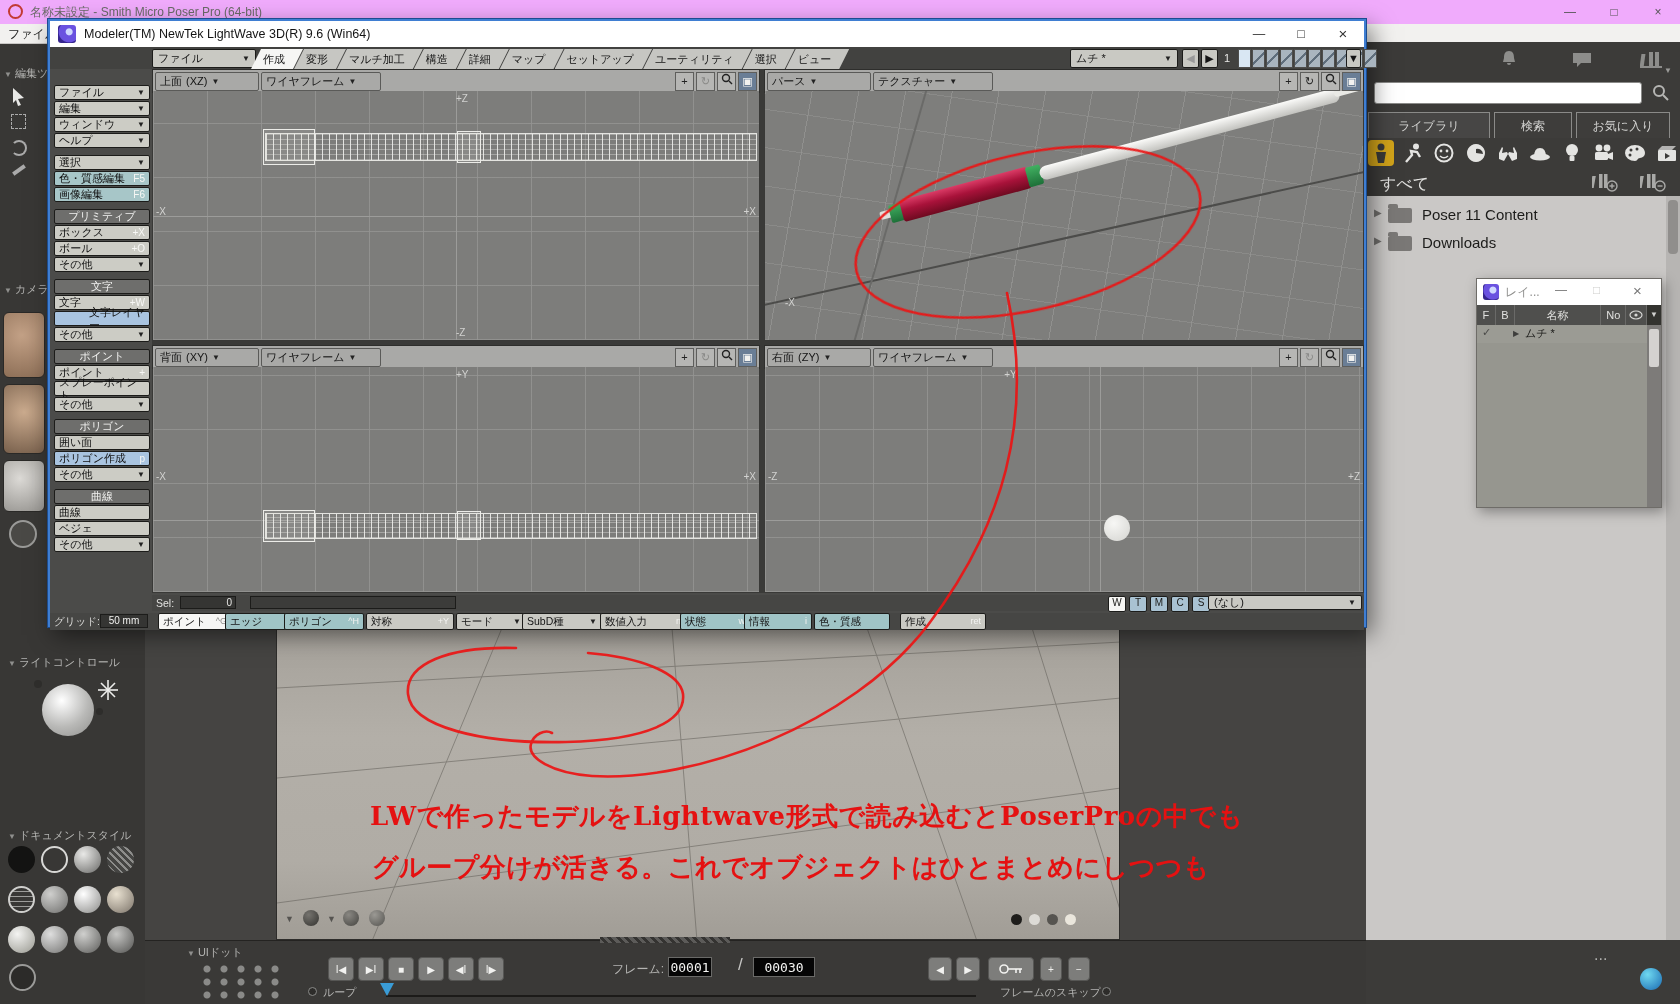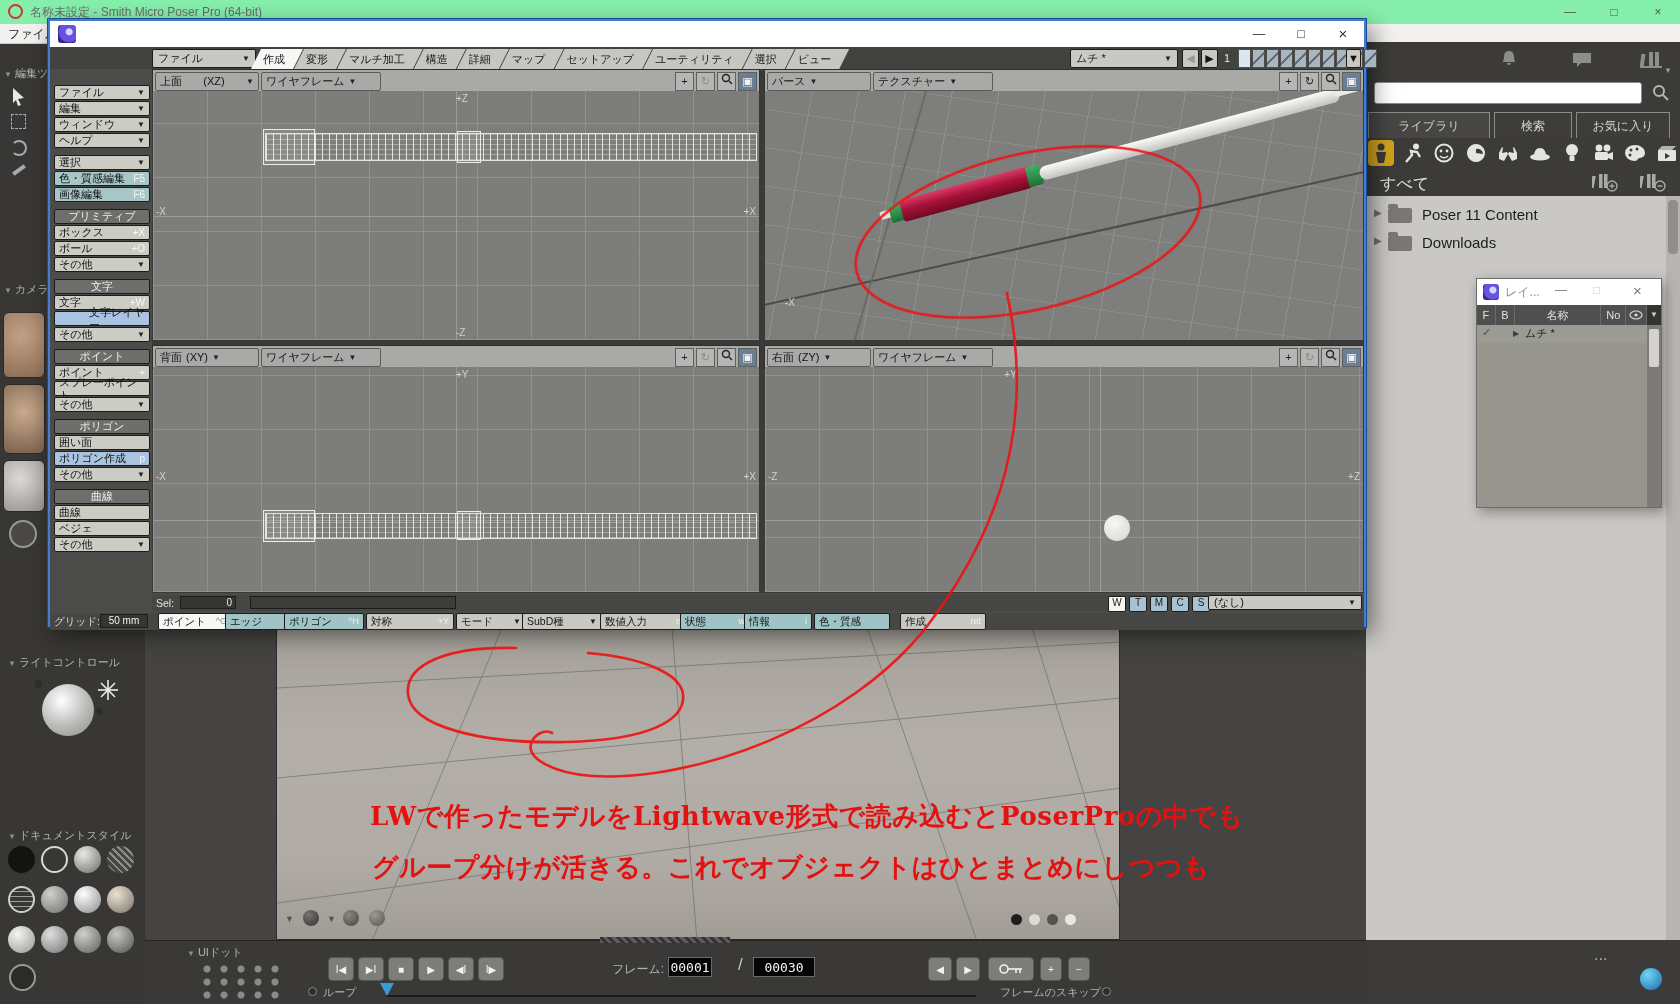--- a/index.html
+++ b/index.html
@@ -1,20 +1,20 @@
 <!DOCTYPE html>
 <html><head>
 <meta charset="utf-8">
 <style>
   html,body{margin:0;padding:0;background:#2c2b2a;}
   #app{position:relative;width:1680px;height:1004px;overflow:hidden;background:#454442;
        font-family:"Liberation Sans","DejaVu Sans",sans-serif;-webkit-font-smoothing:antialiased;}
   .a{position:absolute;box-sizing:border-box;}
   
-  .p-titlebar{left:0;top:0;width:1680px;height:24px;background:#86efac;color:#6b6b69;font-size:12px;line-height:24px;}
+  .p-titlebar{left:0;top:0;width:1680px;height:24px;background:#f0abfc;color:#6b6b69;font-size:12px;line-height:24px;}
   .p-menubar{left:0;top:24px;width:1680px;height:20px;background:#f2f1ef;color:#222;font-size:12px;line-height:20px;border-bottom:1px solid #c9c7c5;}
   .p-winbtn{top:0;width:44px;height:24px;text-align:center;line-height:24px;color:#555;font-size:12px;}
   .p-leftcol{left:0;top:44px;width:145px;height:960px;background:#38373  5;background:#383735;}
   .p-doc{left:145px;top:44px;width:1221px;height:960px;background:#454442;}
   .p-label{color:#b4b4b2;font-size:11px;white-space:nowrap;}
   .p-caret{color:#8f8f8d;font-size:8px;margin-right:3px;}
   .thumb{border-radius:6px;border:1px solid #2a2927;}
   .stylecirc{width:27px;height:27px;border-radius:50%;}
   
   .p-viewport{left:276px;top:627px;width:844px;height:313px;overflow:hidden;border:1px solid #2e2d2b;
@@ -382,20 +382,21 @@
     </div>
     <div class="a" style="left:170px;top:46px;width:14px;height:182px;background:#7d7b79;">
       <div class="a" style="left:2px;top:4px;width:10px;height:38px;background:#d4d2d0;border-radius:2px;"></div>
     </div>
   </div>
 
   <div class="a lw-win z40">
 
     <div class="a lw-title">
       <div class="a" style="left:8px;top:4px;width:18px;height:18px;border-radius:3px;background:radial-gradient(circle at 62% 38%,#cfd8ff 0 3px,#6a52e0 4px 10px,#35258e 11px);"></div>
+      <span class="a" style="left:34px;">Modeler(TM) NewTek LightWave 3D(R) 9.6  (Win64)</span>
       <span class="a" style="left:1188px;width:42px;text-align:center;color:#333;">—</span>
       <span class="a" style="left:1230px;width:42px;text-align:center;color:#333;">□</span>
       <span class="a" style="left:1272px;width:42px;text-align:center;color:#333;font-size:15px;">×</span>
     </div>
 
     <div class="a lw-menu">
       <div class="a combo" style="left:102px;top:2px;width:104px;height:19px;">
         <span>ファイル</span>
           <span class="ct">▼</span>
       </div>
@@ -531,21 +532,21 @@
       <div class="a lw-side-btn" style="top:468px;">
           <span>その他</span>
           <span class="ct">▼</span>
         </div>
     </div>
 
     <div class="a" style="left:102px;top:48px;width:1212px;height:524px;background:#3a3a38;">
 
       <div class="vp" style="left:0;top:0;width:608px;height:272px;">
         <div class="vp-head">
-          <div class="vp-combo" style="width:94px;justify-content:space-between;">
+          <div class="vp-combo" style="width:94px;">
               <span>上面</span>
               <span>(XZ)</span>
               <span class="ct">▼</span>
             </div>
           <div class="vp-combo" style="width:110px;">
               <span>ワイヤフレーム</span>
               <span class="ct">▼</span>
             </div>
           <div style="flex:1"></div>
           <div class="vp-ico">+</div>

